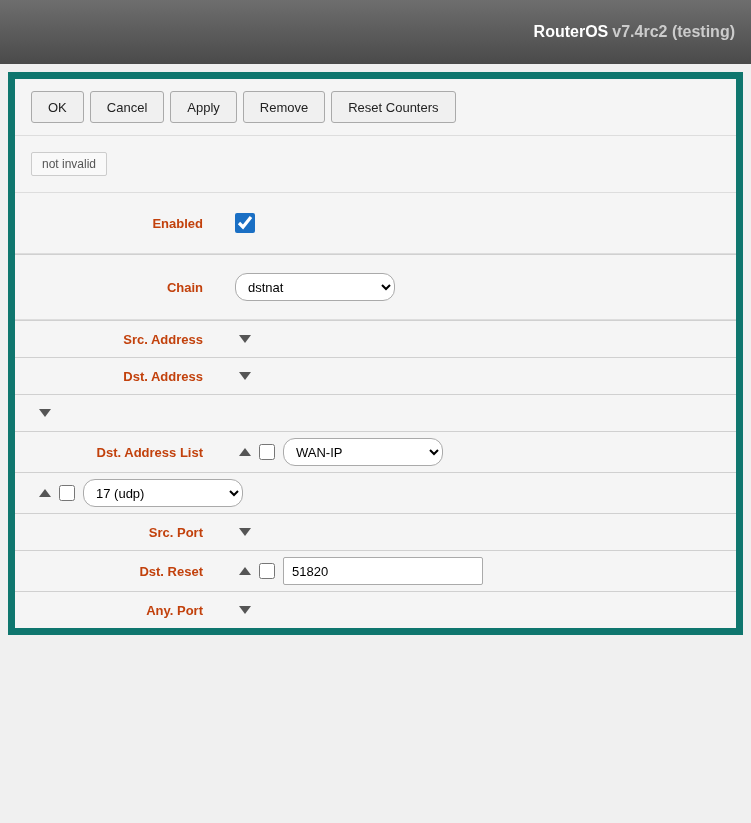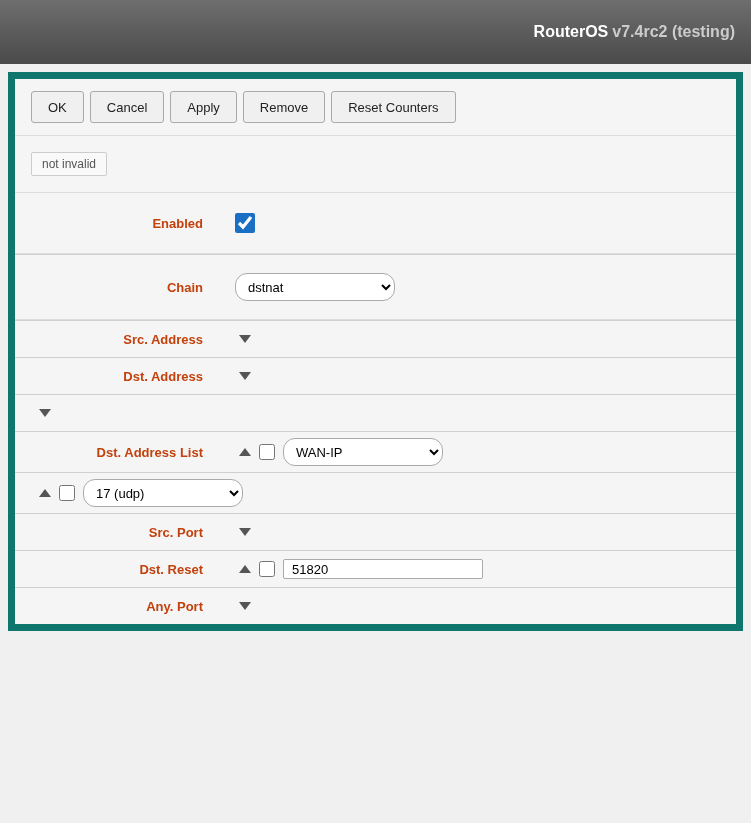--- a/index.html
+++ b/index.html
@@ -146,21 +146,21 @@
       margin-left: 4px;
     }
 
     
     .form-input {
       padding: 4px 8px;
       font-size: 13px;
       border: 1px solid #aaa;
       background: #fff;
       border-radius: 2px;
-      height: 20px;
+      height: 28px;
       min-width: 200px;
     }
 
     
     .field-checkbox {
       width: 16px;
       height: 16px;
       cursor: pointer;
     }
 

